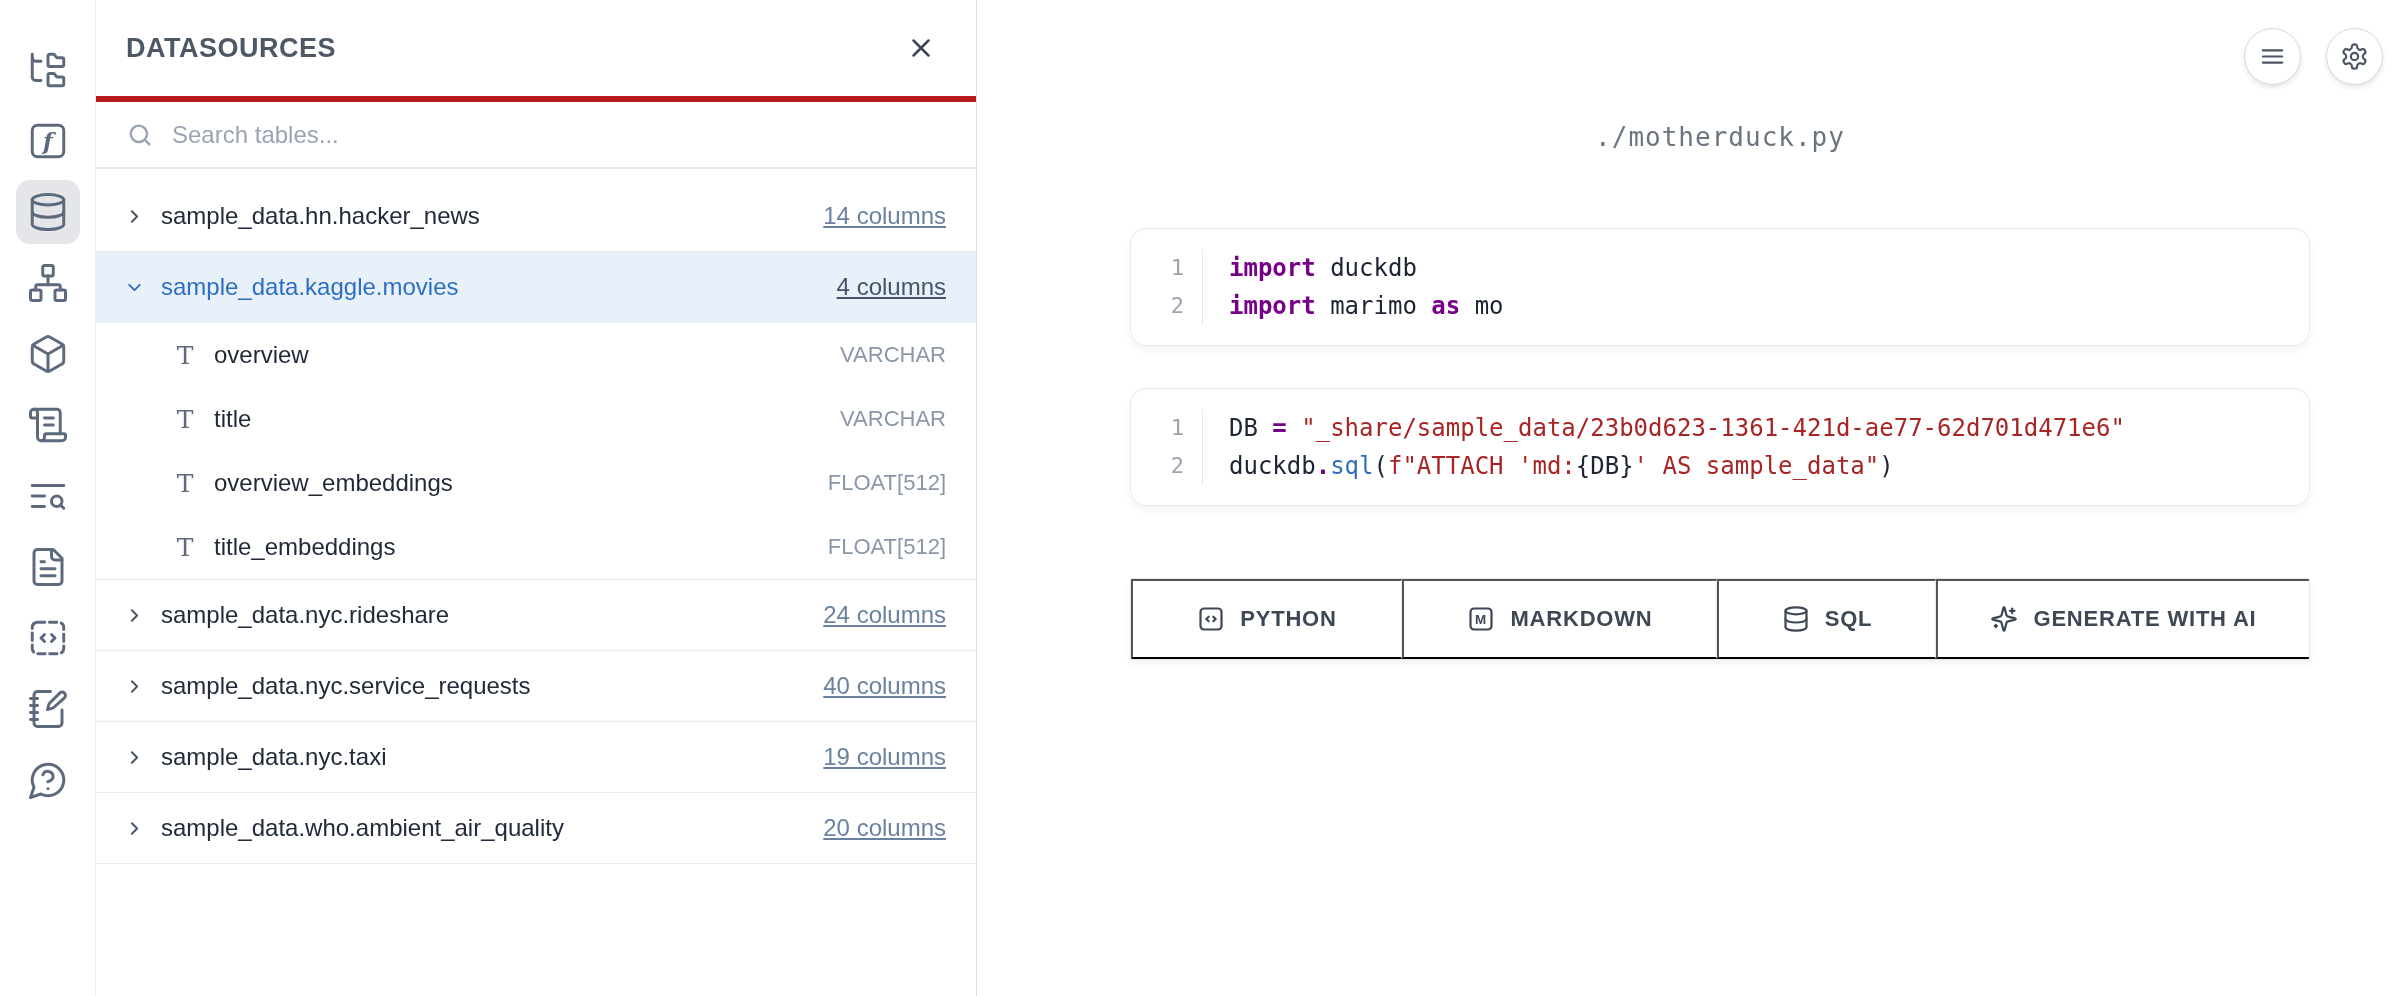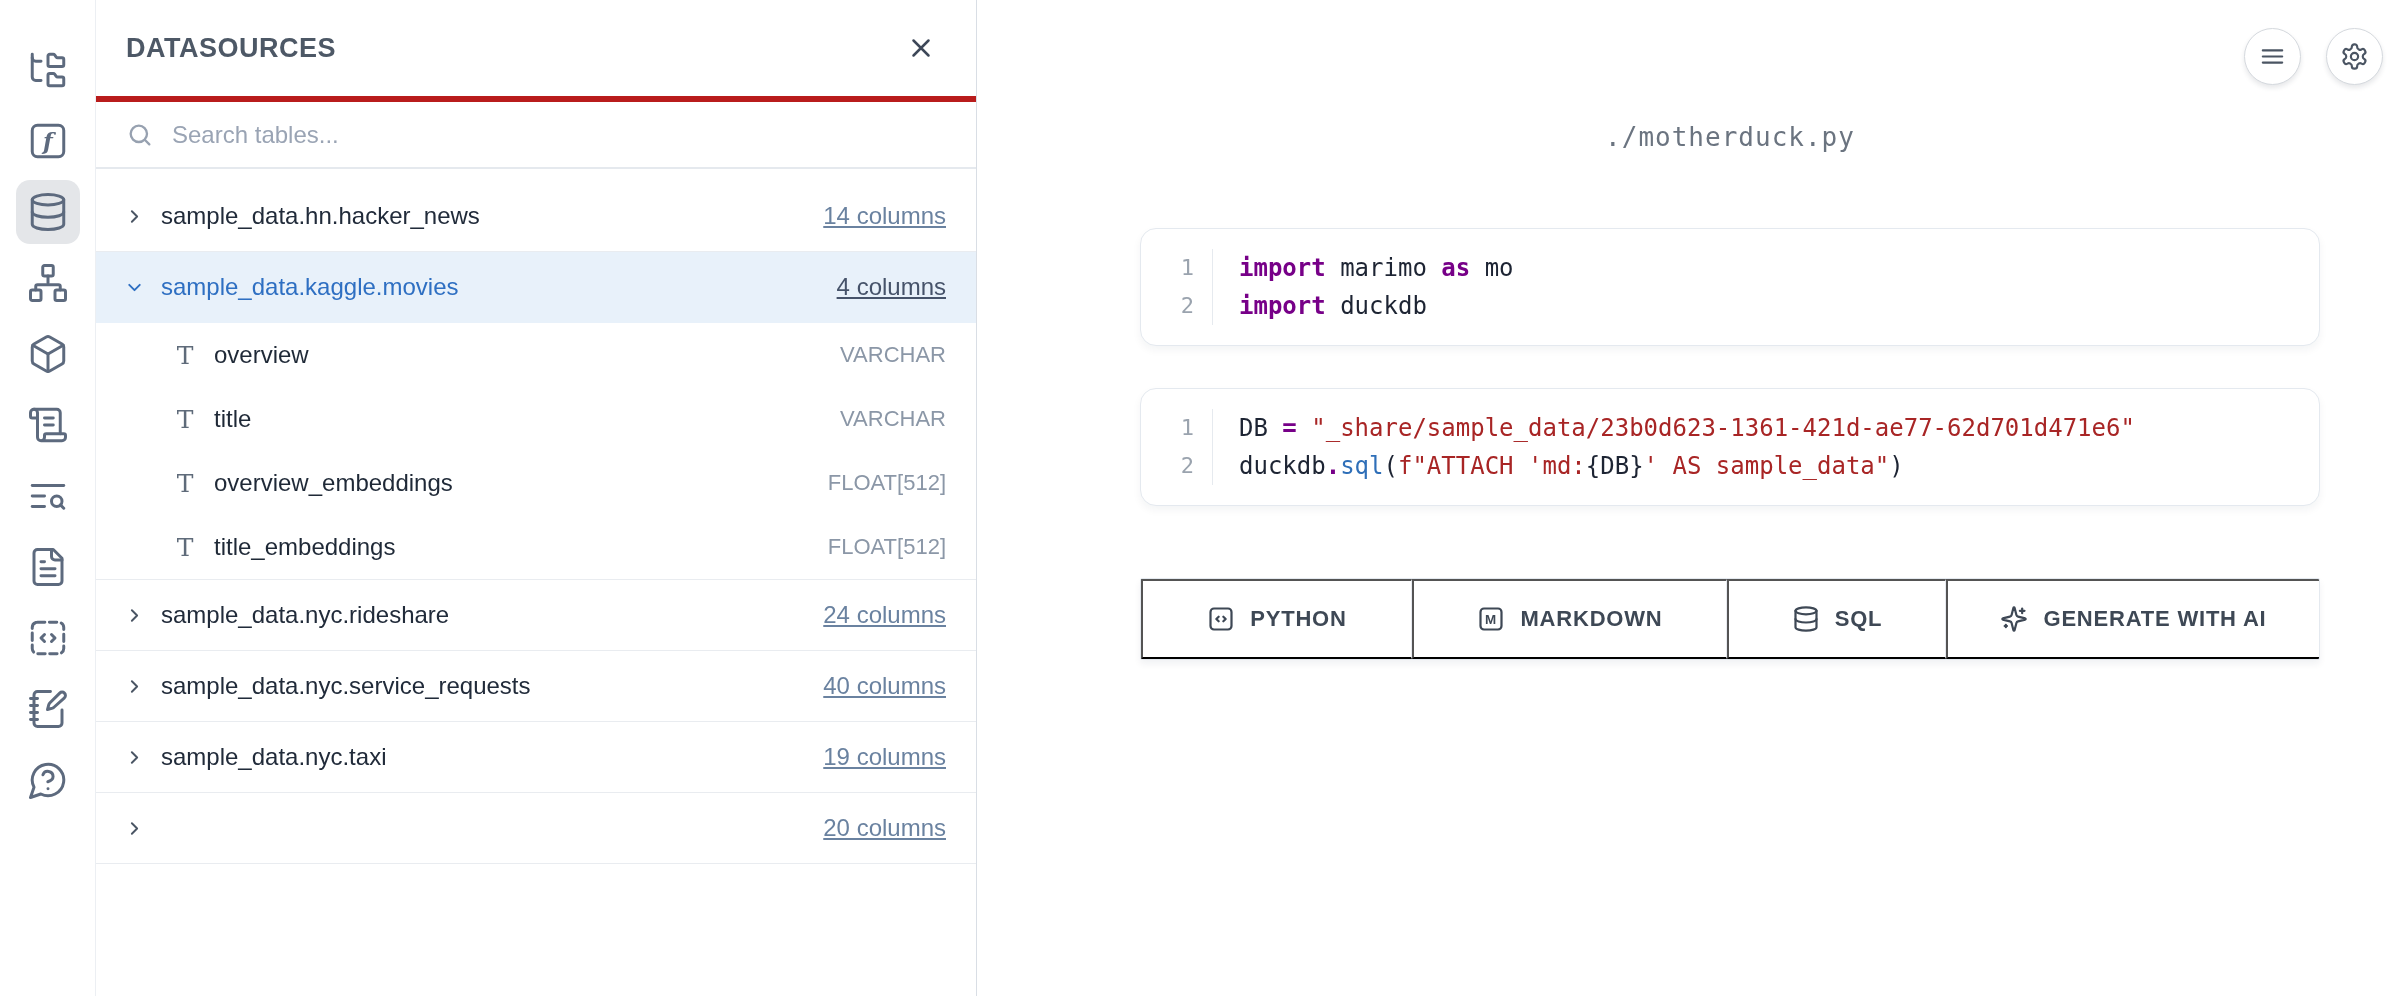--- a/index.html
+++ b/index.html
@@ -79,21 +79,21 @@
   
   .main { position:absolute; left:977px; top:0; right:0; height:996px; background:#fff; }
   .top-actions { position:absolute; top:28px; right:16px; display:flex; gap:25px; }
   .round-btn {
     width:57px; height:57px; border-radius:50%; background:#fff;
     border:1.5px solid #d5d9de; box-shadow:0 3px 5px rgba(20,30,50,.10);
     display:flex; align-items:center; justify-content:center; cursor:pointer; color:#4b5563;
   }
   .round-btn svg { width:29px; height:29px; stroke-width:1.8; }
 
-  .content { position:absolute; left:163px; top:0; width:1180px; }
+  .content { position:absolute; left:153px; top:0; width:1180px; }
   .filename {
     padding-top:122px; text-align:center;
     font-family:"DejaVu Sans Mono", monospace; font-size:26px; color:#6b7480;
     letter-spacing:1px;
   }
   .cell {
     margin-top:76px; background:#fff;
     border:1.5px solid #e4e9ef; border-radius:16px;
     box-shadow:0 4px 8px rgba(25,35,60,.05);
     display:flex; padding:20px 0; overflow:hidden;
@@ -297,20 +297,21 @@
           <svg class="ic chev" viewBox="0 0 24 24">
             <path d="m9 6 6 6-6 6"></path>
           </svg>
           <span class="tname">sample_data.nyc.taxi</span>
           <span class="tcount">19 columns</span>
         </div>
         <div class="table-row">
           <svg class="ic chev" viewBox="0 0 24 24">
             <path d="m9 6 6 6-6 6"></path>
           </svg>
+          <span class="tname">sample_data.who.ambient_air_quality</span>
           <span class="tcount">20 columns</span>
         </div>
       </div>
   </aside>
 
   <main class="main">
     <div class="top-actions" id="topActions">
         <button class="round-btn">
           <svg class="ic " viewBox="0 0 24 24">
             <path d="M4 7h16"></path>
@@ -326,21 +327,21 @@
         </button>
       </div>
     <div class="content">
       <div class="filename">./motherduck.py</div>
       <div id="cells">
           <div class="cell">
             <div class="gutter">
               <span>1</span>
               <span>2</span>
             </div>
-            <div class="code"><div class="code-line"><span class="tk-kw">import</span><span class="tk-pl"> marimo </span><span class="tk-kw">as</span><span class="tk-pl"> mo</span></div><div class="code-line"><span class="tk-kw">import</span><span class="tk-pl"> duckdb</span></div></div>
+            <div class="code"><div class="code-line"><span class="tk-kw">import</span><span class="tk-pl"> duckdb</span></div><div class="code-line"><span class="tk-kw">import</span><span class="tk-pl"> marimo </span><span class="tk-kw">as</span><span class="tk-pl"> mo</span></div></div>
           </div>
           <div class="cell">
             <div class="gutter">
               <span>1</span>
               <span>2</span>
             </div>
             <div class="code"><div class="code-line"><span class="tk-pl">DB </span><span class="tk-op">=</span><span class="tk-pl"> </span><span class="tk-str">"_share/sample_data/23b0d623-1361-421d-ae77-62d701d471e6"</span></div><div class="code-line"><span class="tk-pl">duckdb</span><span class="tk-op">.</span><span class="tk-fn">sql</span><span class="tk-pl">(</span><span class="tk-str">f"ATTACH 'md:</span><span class="tk-pl">{DB}</span><span class="tk-str">' AS sample_data"</span><span class="tk-pl">)</span></div></div>
           </div>
         </div>
       <div class="add-bar" id="addBar">

